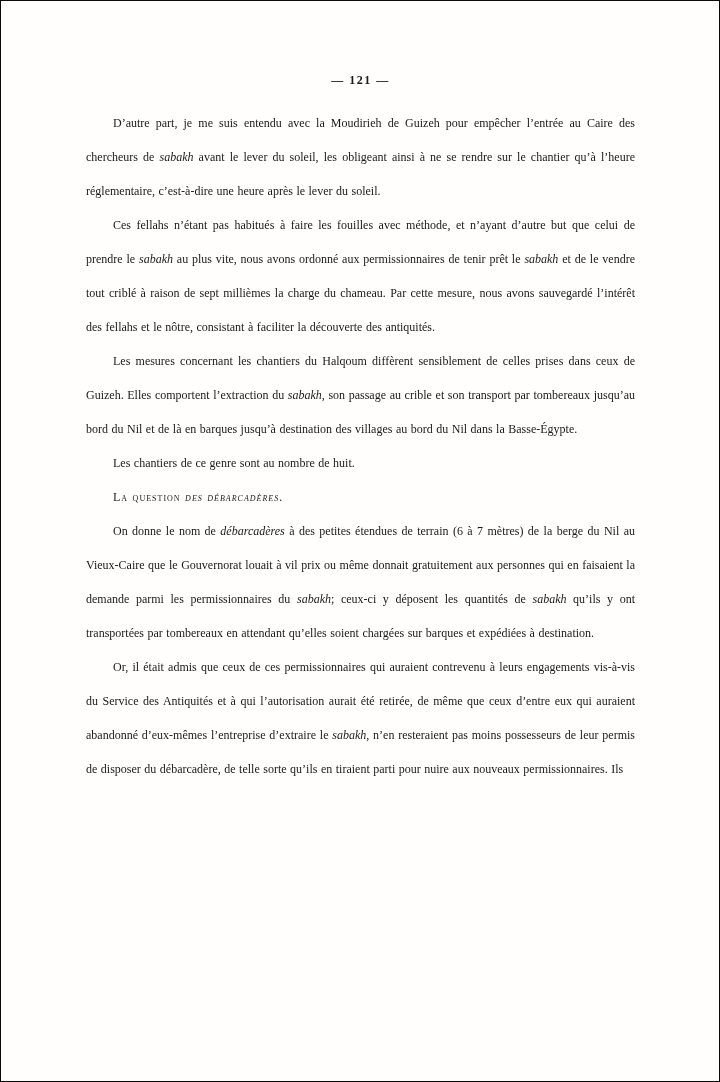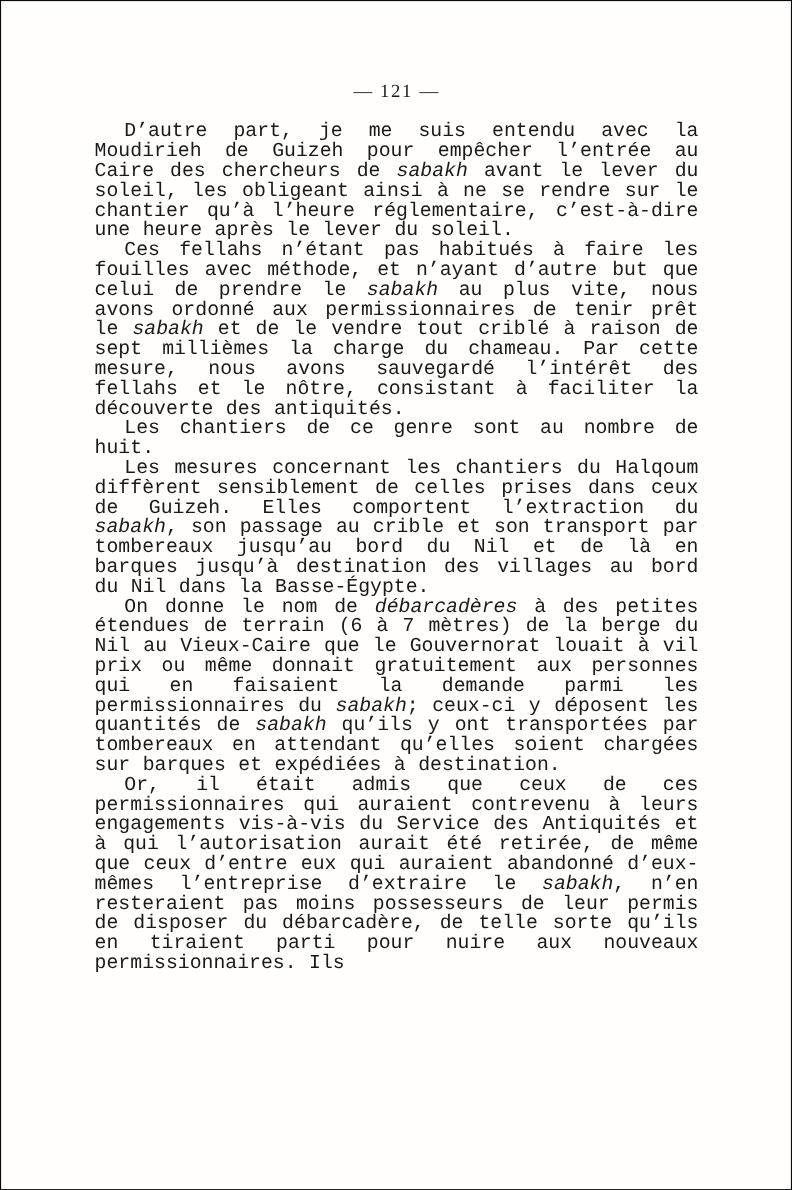--- a/index.html
+++ b/index.html
@@ -12,35 +12,34 @@
     border: 1px solid #0a0a0a;
     background: #fffefd;
     padding: 72px 84px 0 85px;
     font-family: "Liberation Serif", "DejaVu Serif", serif;
     color: #191919;
     overflow: hidden;
   }
 
   .page-number {
     text-align: center;
-    font-size: 17px;
-    font-weight: normal;
+    font-size: 12px;
+    font-weight: bold;
     letter-spacing: 1.5px;
     margin: 0 0 18px 0;
     text-indent: 0;
   }
 
   .body-text p {
     margin: 0;
-    font-size: 18px;
-    line-height: 18px;
+    font-size: 12px;
+    line-height: 34px;
     text-align: justify;
     text-indent: 27px;
     word-spacing: 0.5px;
-    font-family: Liberation Mono, monospace;
   }
 
   .body-text i { font-style: italic; }
 
   .chapter-heading {
     margin: 26px 0 0 0;
     text-align: center;
     font-size: 16.5px;
     font-weight: bold;
     letter-spacing: 1px;
@@ -66,25 +65,26 @@
 <div class="page">
 
   <div class="page-number">— 121 —</div>
 
   <div class="body-text">
 
     <p><span>D’autre part, je me suis entendu avec la Moudirieh de Guizeh pour empêcher l’entrée au Caire des chercheurs de </span><i>sabakh</i><span> avant le lever du soleil, les obligeant ainsi à ne se rendre sur le chantier qu’à l’heure réglementaire, c’est-à-dire une heure après le lever du soleil.</span></p>
 
     <p><span>Ces fellahs n’étant pas habitués à faire les fouilles avec méthode, et n’ayant d’autre but que celui de prendre le </span><i>sabakh</i><span> au plus vite, nous avons ordonné aux permissionnaires de tenir prêt le </span><i>sabakh</i><span> et de le vendre tout criblé à raison de sept millièmes la charge du chameau. Par cette mesure, nous avons sauvegardé l’intérêt des fellahs et le nôtre, consistant à faciliter la découverte des antiquités.</span></p>
 
+    <p><span>Les mesures concernant les chantiers du Halqoum diffèrent sensiblement de celles prises dans ceux de Guizeh. Elles comportent l’extraction du </span><i>sabakh</i><span>, son passage au crible et son transport par tombereaux jusqu’au bord du Nil et de là en barques jusqu’à destination des villages au bord du Nil dans la Basse-Égypte.</span></p>
+
     <p><span>Les chantiers de ce genre sont au nombre de huit.</span></p>
-
-    <p><span>Les mesures concernant les chantiers du Halqoum diffèrent sensiblement de celles prises dans ceux de Guizeh. Elles comportent l’extraction du </span><i>sabakh</i><span>, son passage au crible et son transport par tombereaux jusqu’au bord du Nil et de là en barques jusqu’à destination des villages au bord du Nil dans la Basse-Égypte.</span></p>
 
 
 
+    <p class="section-heading"><span>La question </span><i>des débarcadères</i><span>.</span></p>
 
     <p class="after-heading"><span>On donne le nom de </span><i>débarcadères</i><span> à des petites étendues de terrain (6 à 7 mètres) de la berge du Nil au Vieux-Caire que le Gouvernorat louait à vil prix ou même donnait gratuitement aux personnes qui en faisaient la demande parmi les permissionnaires du </span><i>sabakh</i><span>; ceux-ci y déposent les quantités de </span><i>sabakh</i><span> qu’ils y ont transportées par tombereaux en attendant qu’elles soient chargées sur barques et expédiées à destination.</span></p>
 
     <p><span>Or, il était admis que ceux de ces permissionnaires qui auraient contrevenu à leurs engagements vis-à-vis du Service des Antiquités et à qui l’autorisation aurait été retirée, de même que ceux d’entre eux qui auraient abandonné d’eux-mêmes l’entreprise d’extraire le </span><i>sabakh</i><span>, n’en resteraient pas moins possesseurs de leur permis de disposer du débarcadère, de telle sorte qu’ils en tiraient parti pour nuire aux nouveaux permissionnaires. Ils</span></p>
 
   </div>
 </div>
 
 </body></html>

